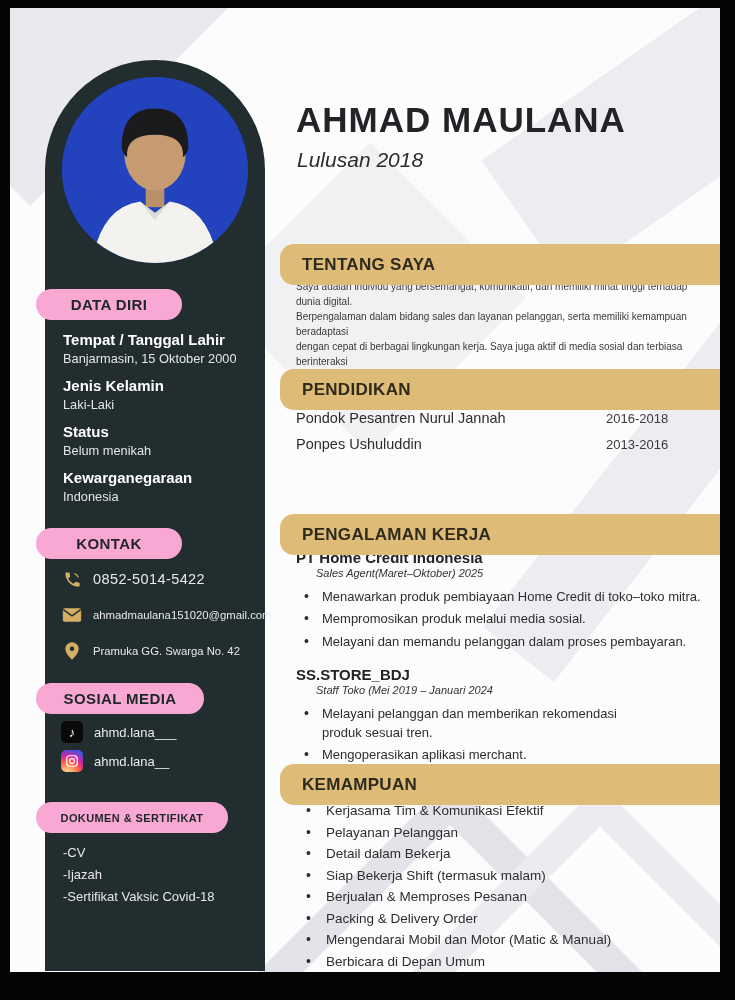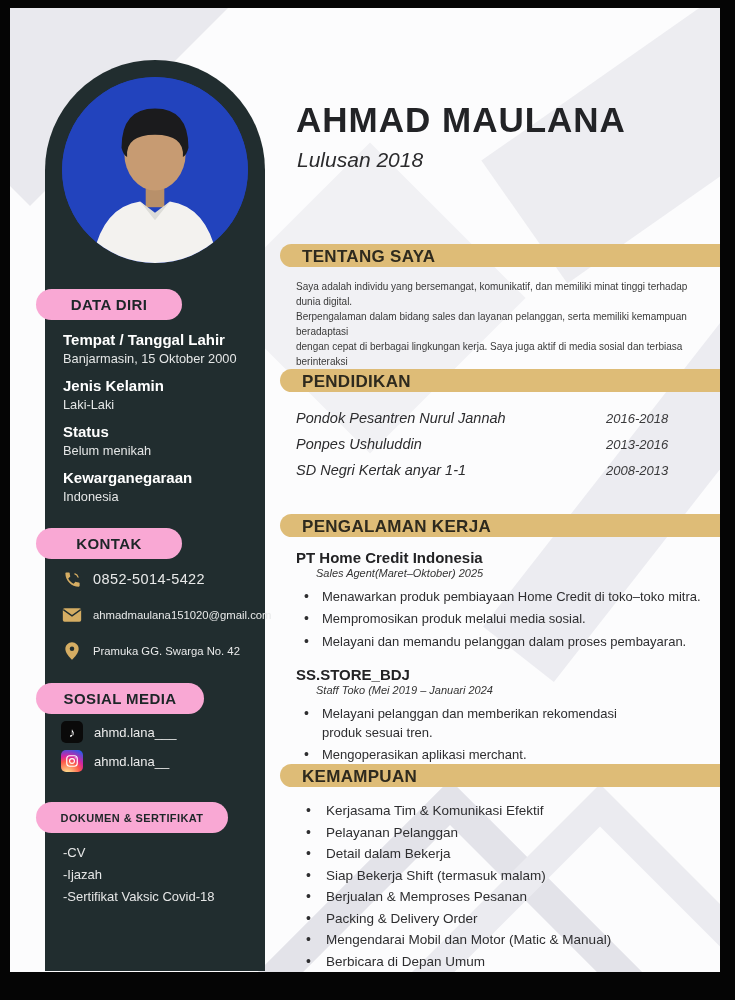--- a/index.html
+++ b/index.html
@@ -60,34 +60,34 @@
 
   .docs { position:absolute; top:782px; left:18px; color:#e6e7e7; font-size:13px; line-height:22px; }
 
   
   .main { position:absolute; left:270px; top:0; width:440px; height:964px; z-index:2; }
   .name { position:absolute; top:92px; left:16px; font-size:35px; font-weight:800;
           letter-spacing:1px; color:#222326; }
   .subtitle { position:absolute; top:140px; left:17px; font-size:21px; font-style:italic; color:#2c2c2e; }
 
   .bar {
-    position:absolute; left:0; right:0; height:23px; background:#debc77;
-    border-radius:14px 0 0 14px; display:flex; align-items:flex-end;
+    position:absolute; left:0; right:0; height:41px; background:#debc77;
+    border-radius:14px 0 0 14px; display:flex; align-items:center;
     padding-left:22px; font-size:17px; font-weight:bold; color:#2e2a1e; letter-spacing:.3px; z-index:3;
   }
   .bar-tentang { top:236px; }
   .bar-pendidikan { top:361px; }
   .bar-kerja { top:506px; }
   .bar-kemampuan { top:756px; }
 
   .about { position:absolute; top:271px; left:16px; width:412px; font-size:10px;
            line-height:1.5; color:#3a3a3a; }
 
   .edu { position:absolute; top:402px; left:16px; right:18px; }
-  .edu-row { display:flex; align-items:baseline; margin-bottom:10px;font-style:italic; }
+  .edu-row { display:flex; align-items:baseline; margin-bottom:10px; }
   .school { flex:1; font-size:14.5px; color:#2c2c2e; }
   .years { width:96px; font-size:13px; color:#3a3a3c; }
 
   .jobs { position:absolute; top:541px; left:16px; right:8px; }
   .job { margin-bottom:15px; }
   .company { font-size:15px; font-weight:bold; color:#232325; }
   .role { font-size:11px; font-style:italic; color:#333; margin-left:20px; margin-top:1px; }
   .blist { margin-top:9px; }
   .bullet { position:relative; padding-left:26px; font-size:13px; color:#2e2e30;
             line-height:1.42; margin-bottom:4px; }
@@ -225,24 +225,20 @@
     </div>
     <div class="edu">
       <div class="edu-row">
         <div class="school">Pondok Pesantren Nurul Jannah</div>
         <div class="years">2016-2018</div>
       </div>
       <div class="edu-row">
         <div class="school">Ponpes Ushuluddin</div>
         <div class="years">2013-2016</div>
       </div>
-      <div class="edu-row">
-        <div class="school">SD Negri Kertak anyar 1-1</div>
-        <div class="years">2008-2013</div>
-      </div>
     </div>
 
     <div class="bar bar-kerja">
       <span>PENGALAMAN KERJA</span>
     </div>
     <div class="jobs">
       <div class="job">
         <div class="company">PT Home Credit Indonesia</div>
         <div class="role">Sales Agent(Maret–Oktober) 2025</div>
         <div class="blist">

